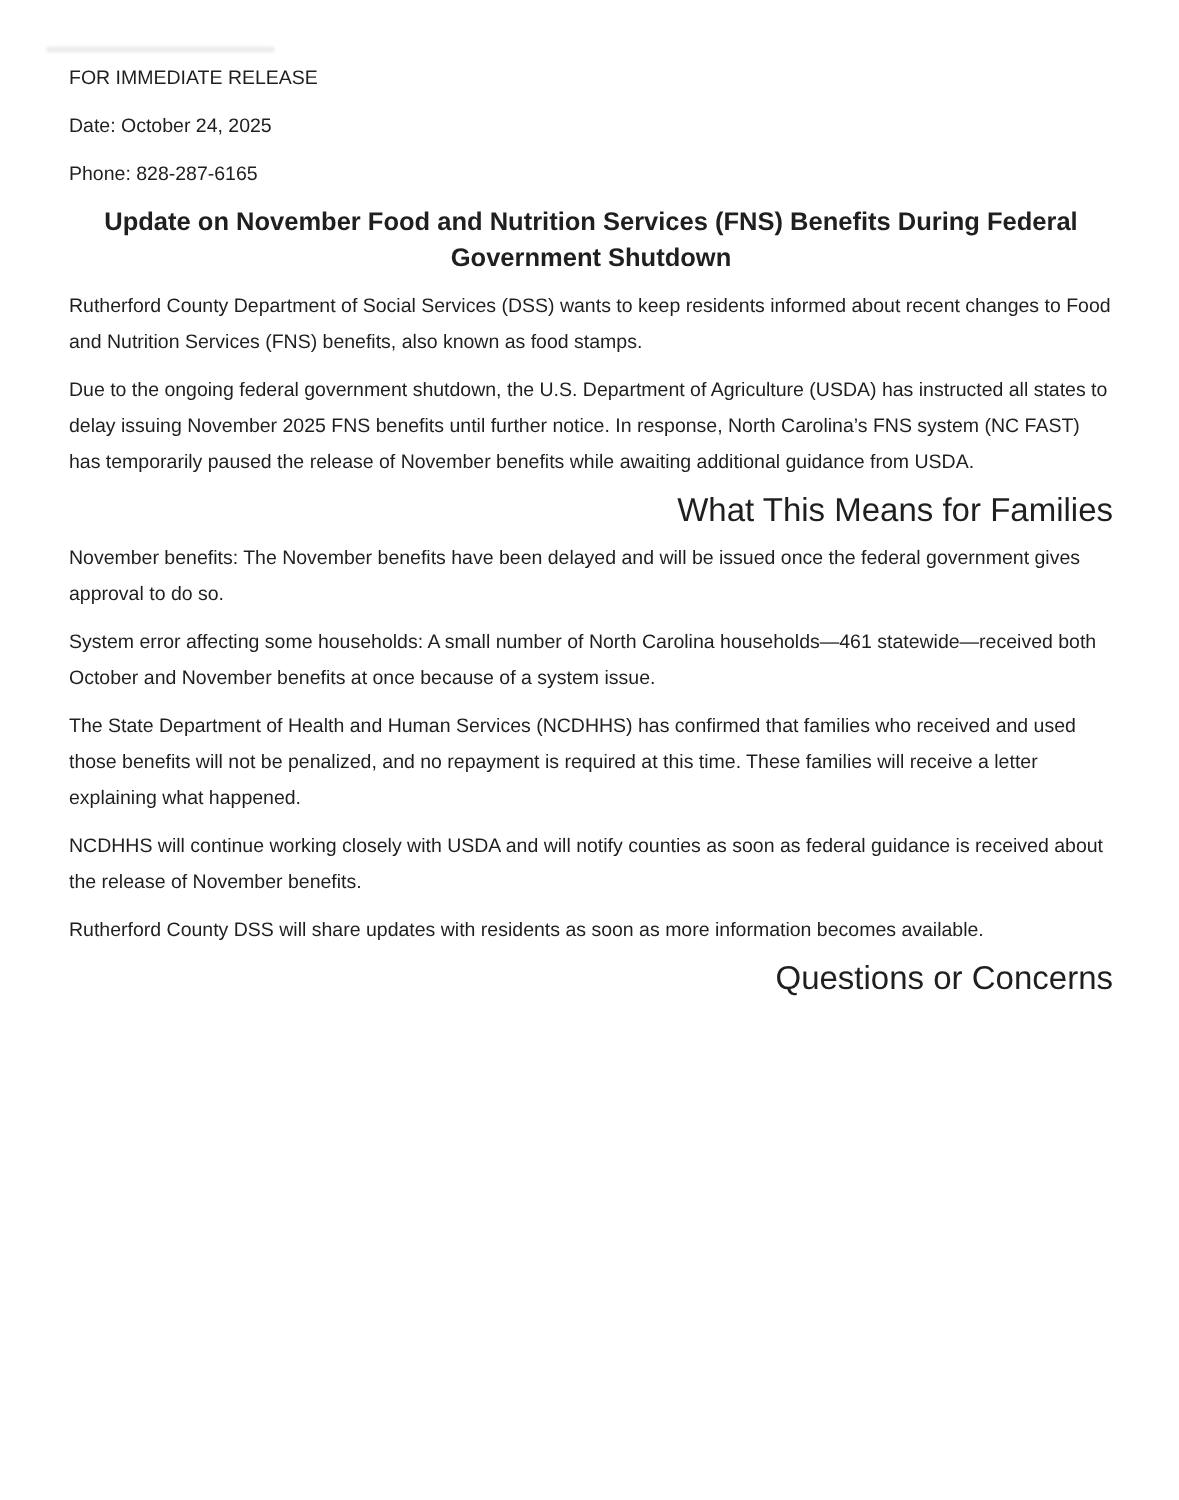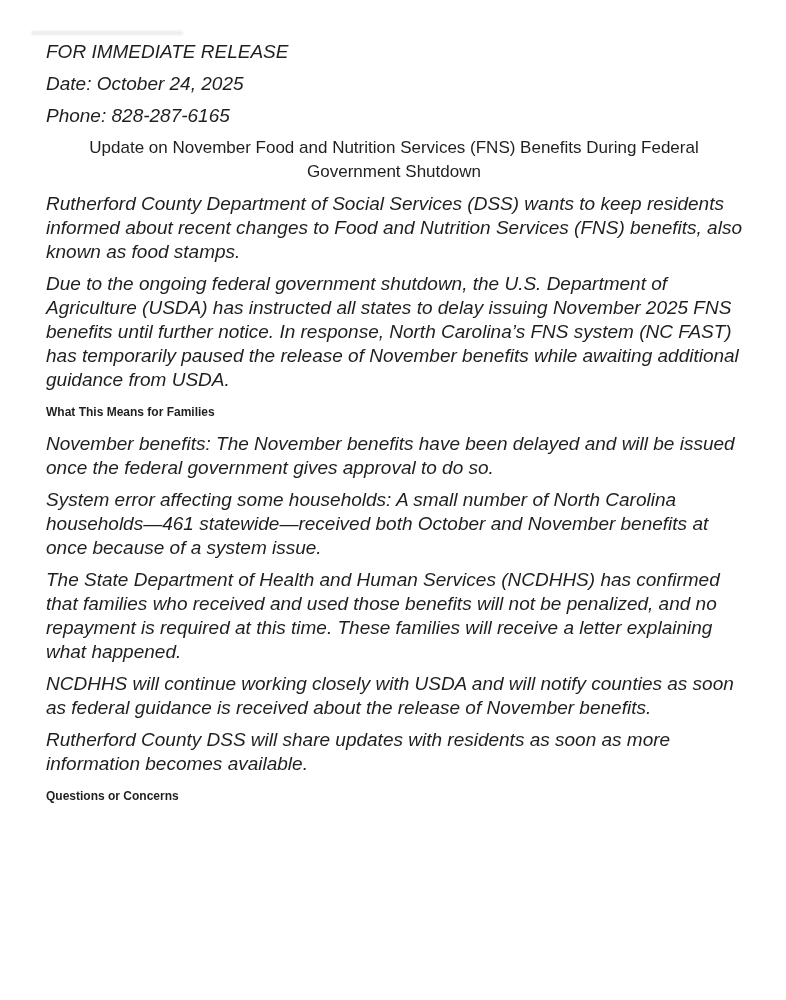--- a/index.html
+++ b/index.html
@@ -13,38 +13,37 @@
     height: 1000px;
     background: #ffffff;
     box-sizing: border-box;
     padding: 40px 44px 0 46px;
     font-family: "Liberation Sans", sans-serif;
     color: #1f1f1f;
     overflow: hidden;
   }
   .page p {
     margin: 0 0 8px 0;
-    font-size: 19px;
+    font-size: 13px;
     line-height: 24px;
     font-weight: normal;
-    font-style: italic;
   }
   .doc-title {
     margin: 0 0 8px 0;
     font-size: 17px;
     line-height: 24px;
-    font-weight: normal;
+    font-weight: bold;
     text-align: center;
   }
   .section-heading {
     margin: 0 0 8px 0;
-    font-size: 12px;
+    font-size: 22px;
     line-height: 24px;
-    font-weight: bold;
-    text-align: left;
+    font-weight: normal;
+    text-align: right;
   }
   .scan-artifact {
     position: absolute;
     top: 31px;
     left: 31px;
     width: 152px;
     height: 4px;
     background: #c9c9c9;
     opacity: 0.35;
     filter: blur(1px);

